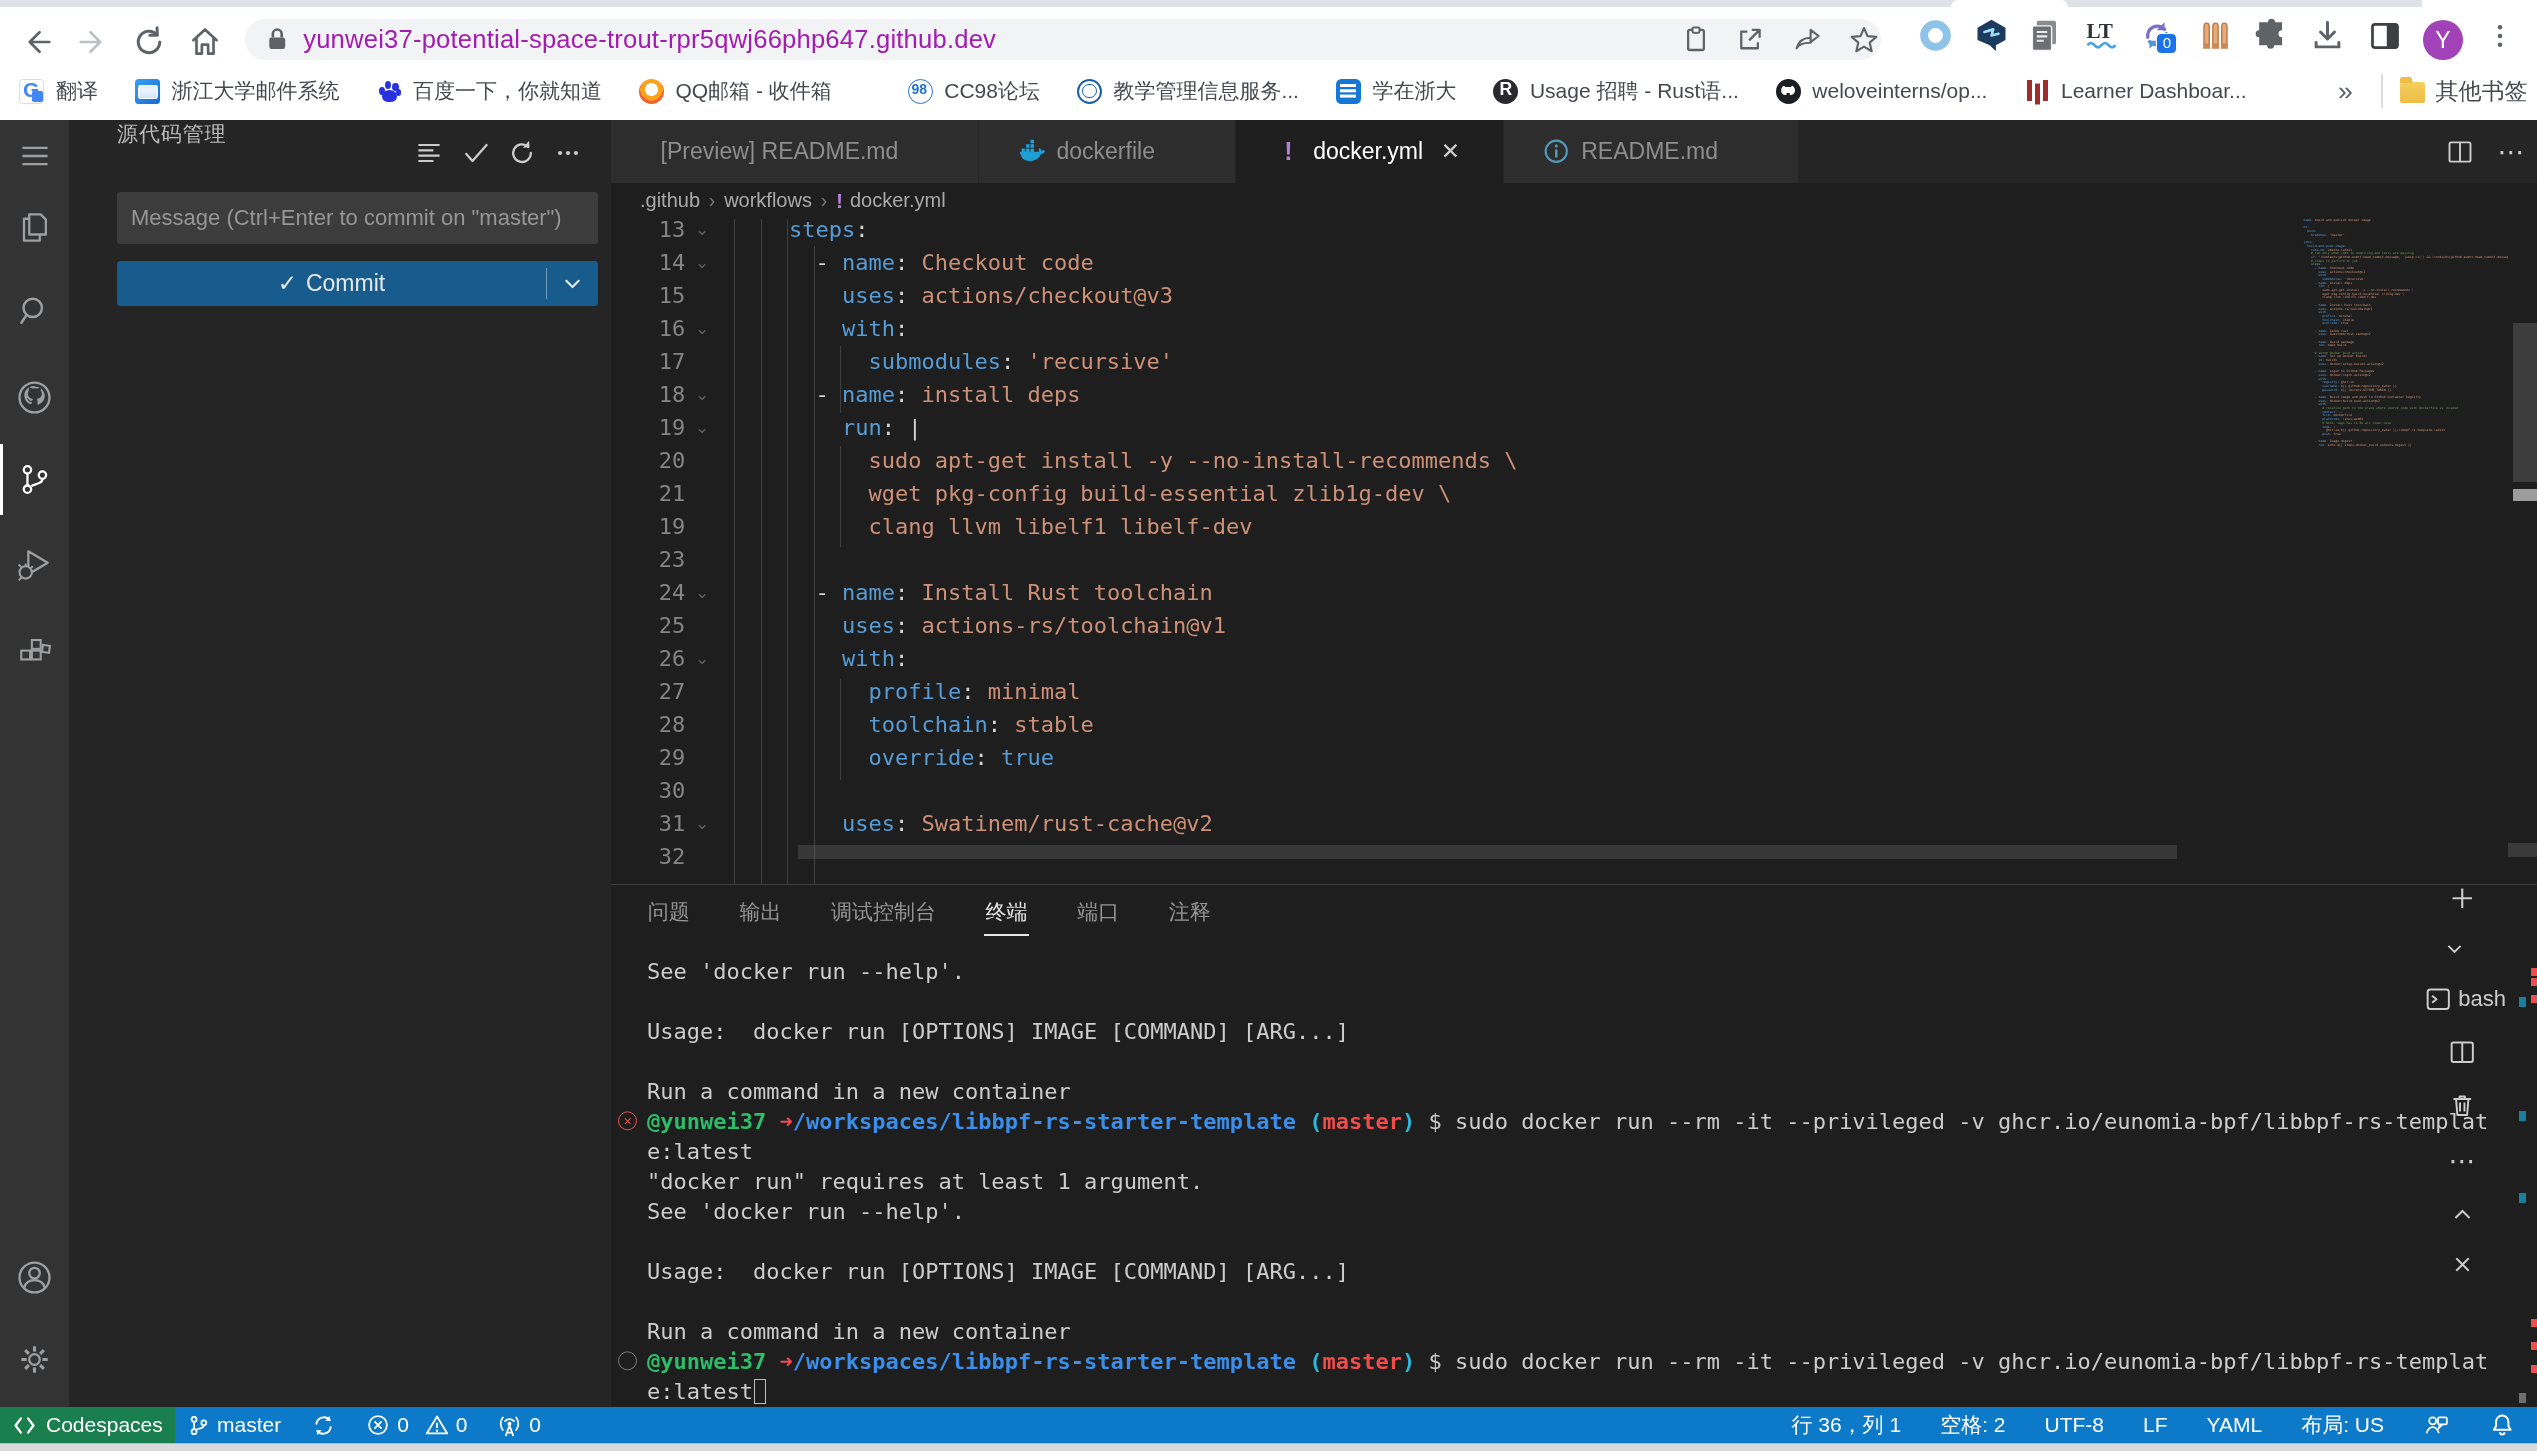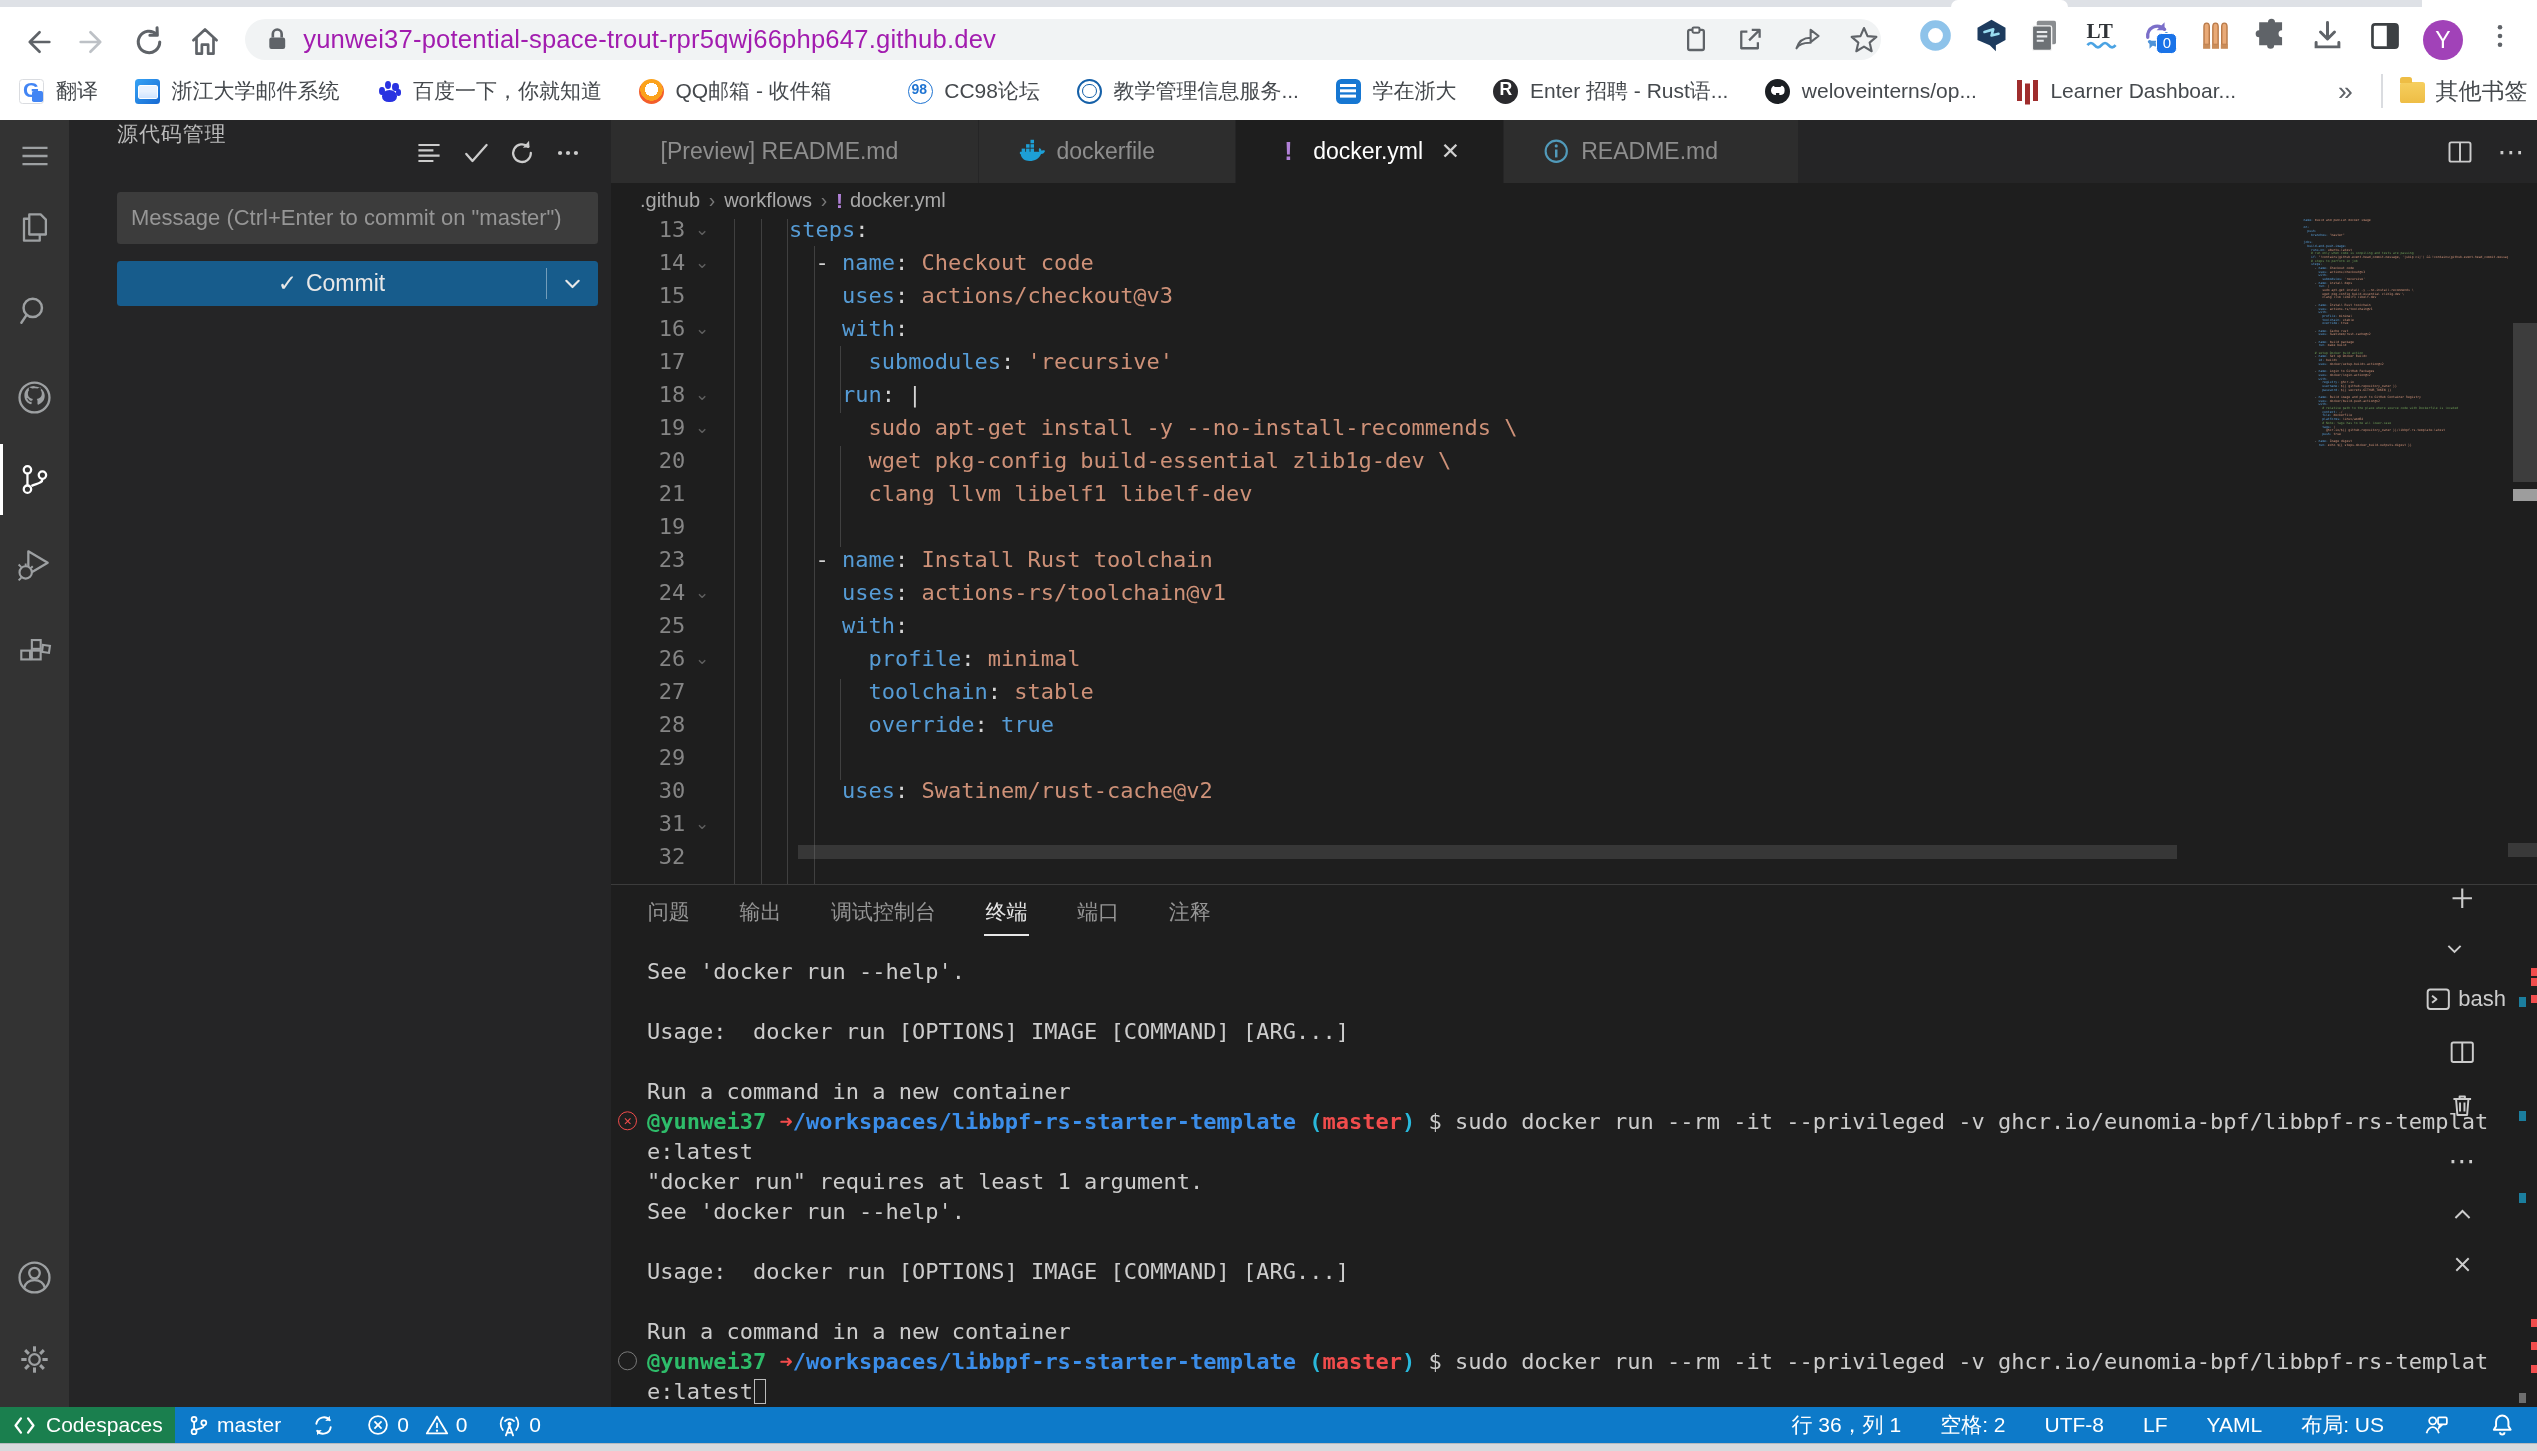--- a/index.html
+++ b/index.html
@@ -311,21 +311,21 @@
       <div class="bm">
         <span class="fav" data-icon="zju"><span class="fl"></span><span class="dot d1"></span><span class="dot d2"></span><span class="dot d3"></span><span class="dot d4"></span></span>
         <span class="lbl">教学管理信息服务...</span>
       </div>
       <div class="bm">
         <span class="fav" data-icon="xzzd"><span class="fl"></span><span class="dot d1"></span><span class="dot d2"></span><span class="dot d3"></span><span class="dot d4"></span></span>
         <span class="lbl">学在浙大</span>
       </div>
       <div class="bm">
         <span class="fav" data-icon="rust"><span class="fl">R</span><span class="dot d1"></span><span class="dot d2"></span><span class="dot d3"></span><span class="dot d4"></span></span>
-        <span class="lbl">Enter 招聘 - Rust语...</span>
+        <span class="lbl">Usage 招聘 - Rust语...</span>
       </div>
       <div class="bm">
         <span class="fav" data-icon="github"><span class="fl"></span><span class="dot d1"></span><span class="dot d2"></span><span class="dot d3"></span><span class="dot d4"></span></span>
         <span class="lbl">weloveinterns/op...</span>
       </div>
       <div class="bm">
         <span class="fav" data-icon="learner"><span class="fl"></span><span class="dot d1"></span><span class="dot d2"></span><span class="dot d3"></span><span class="dot d4"></span></span>
         <span class="lbl">Learner Dashboar...</span>
       </div>
     </div>
@@ -625,20 +625,23 @@
           <div class="cl">
             <span><span data-c="p">        </span><span data-c="k">uses</span><span data-c="p">:</span><span data-c="s"> actions/checkout@v3</span></span>
           </div>
           <div class="cl">
             <span><span data-c="p">        </span><span data-c="k">with</span><span data-c="p">:</span></span>
           </div>
           <div class="cl">
             <span><span data-c="p">          </span><span data-c="k">submodules</span><span data-c="p">:</span><span data-c="s"> 'recursive'</span></span>
           </div>
           <div class="cl">
+            <span><span data-c="p">      - </span><span data-c="k">name</span><span data-c="p">:</span><span data-c="s"> install deps</span></span>
+          </div>
+          <div class="cl">
             <span><span data-c="p">        </span><span data-c="k">run</span><span data-c="p">: |</span></span>
           </div>
           <div class="cl">
             <span><span data-c="s">          sudo apt-get install -y --no-install-recommends \</span></span>
           </div>
           <div class="cl">
             <span><span data-c="s">          wget pkg-config build-essential zlib1g-dev \</span></span>
           </div>
           <div class="cl">
             <span><span data-c="s">          clang llvm libelf1 libelf-dev</span></span>

